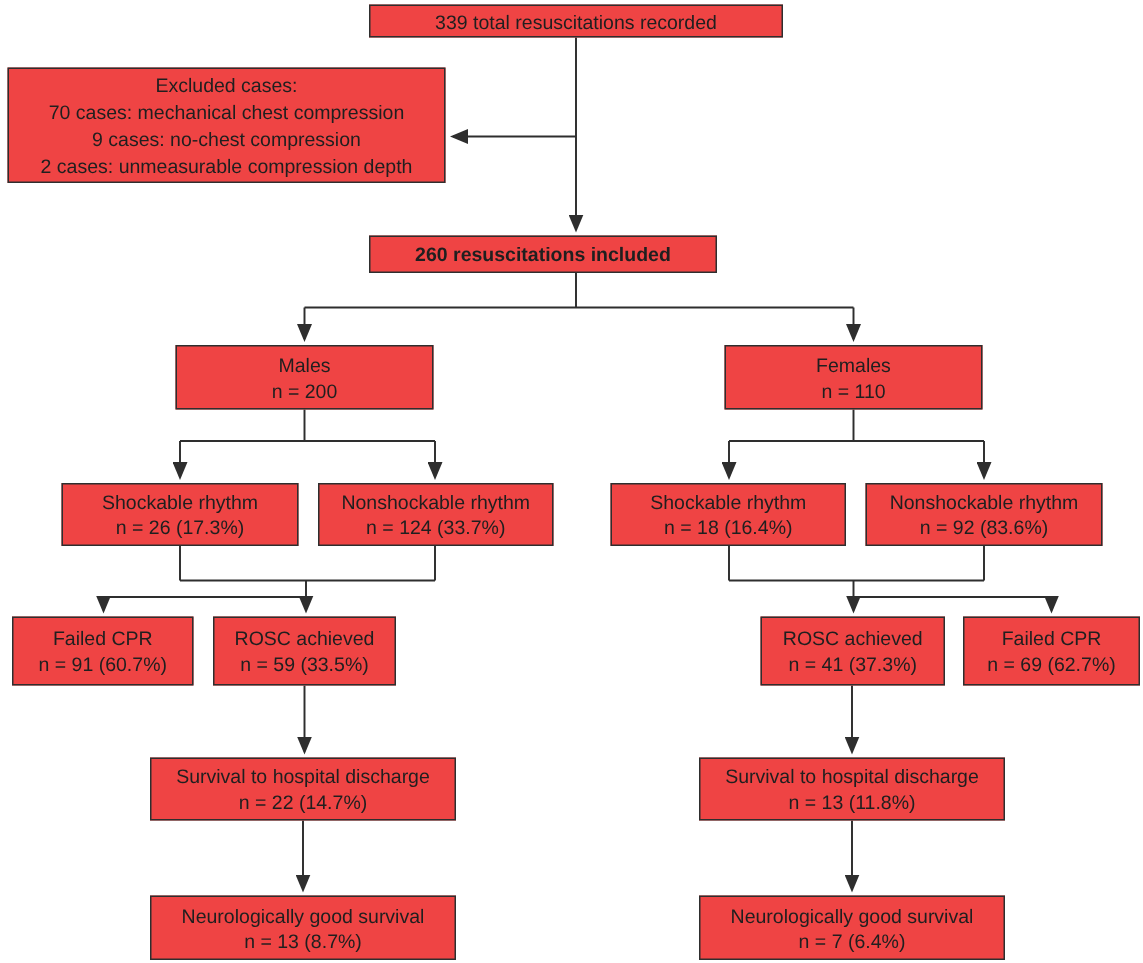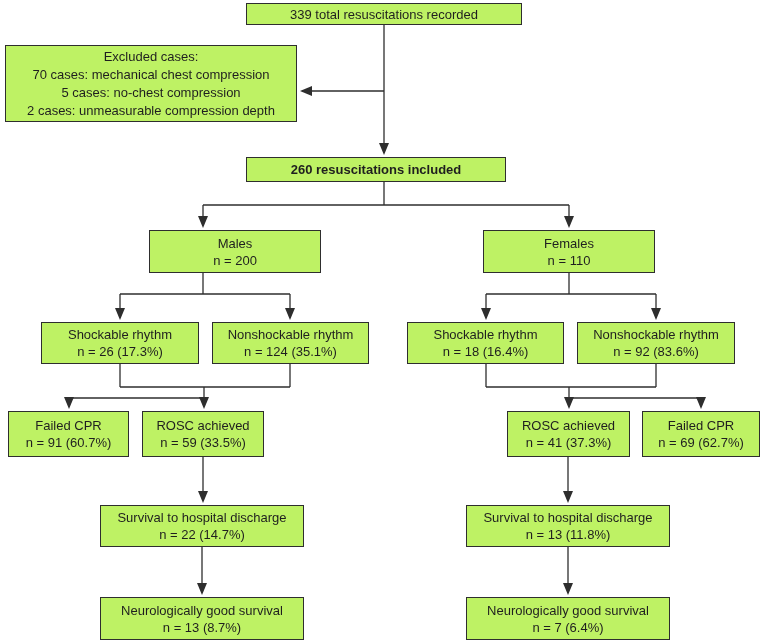--- a/index.html
+++ b/index.html
@@ -14,21 +14,21 @@
     background: #ffffff;
     font-family: "Liberation Sans", "DejaVu Sans", sans-serif;
     font-size: 13px;
     color: #1f1f1f;
     overflow: hidden;
   }
   .node {
     position: absolute;
     box-sizing: border-box;
     border: 1px solid #2e2e2e;
-    background: #bef264;
+    background: #ef4444;
     display: flex;
     flex-direction: column;
     align-items: center;
     justify-content: center;
     text-align: center;
     line-height: 17px;
     z-index: 2;
   }
   .node .line { display: block; white-space: nowrap; }
   .bold { font-weight: bold; }
@@ -113,46 +113,46 @@
     </g>
   </svg>
 
   <div class="node" style="left:246px; top:3px; width:276px; height:22px;">
     <span class="line">339 total resuscitations recorded</span>
   </div>
 
   <div class="node" style="left:5px; top:45px; width:292px; height:77px; line-height:18px;text-align:right;">
     <span class="line">Excluded cases:</span>
     <span class="line">70 cases: mechanical chest compression</span>
-    <span class="line">5 cases: no-chest compression</span>
+    <span class="line">9 cases: no-chest compression</span>
     <span class="line">2 cases: unmeasurable compression depth</span>
   </div>
 
-  <div class="node bold" style="left:246px; top:157px; width:260px; height:25px;">
+  <div class="node bold" style="left:246px; top:157px; width:232px; height:25px;">
     <span class="line">260 resuscitations included</span>
   </div>
 
-  <div class="node" style="left:117px; top:230px; width:172px; height:43px;margin-left:32px;">
+  <div class="node" style="left:117px; top:230px; width:172px; height:43px;">
     <span class="line">Males</span>
     <span class="line">n = 200</span>
   </div>
 
   <div class="node" style="left:483px; top:230px; width:172px; height:43px;">
     <span class="line">Females</span>
     <span class="line">n = 110</span>
   </div>
 
   <div class="node" style="left:41px; top:322px; width:158px; height:42px;">
     <span class="line">Shockable rhythm</span>
     <span class="line">n = 26 (17.3%)</span>
   </div>
 
   <div class="node" style="left:212px; top:322px; width:157px; height:42px;">
     <span class="line">Nonshockable rhythm</span>
-    <span class="line">n = 124 (35.1%)</span>
+    <span class="line">n = 124 (33.7%)</span>
   </div>
 
   <div class="node" style="left:407px; top:322px; width:157px; height:42px;">
     <span class="line">Shockable rhythm</span>
     <span class="line">n = 18 (16.4%)</span>
   </div>
 
   <div class="node" style="left:577px; top:322px; width:158px; height:42px;">
     <span class="line">Nonshockable rhythm</span>
     <span class="line">n = 92 (83.6%)</span>

